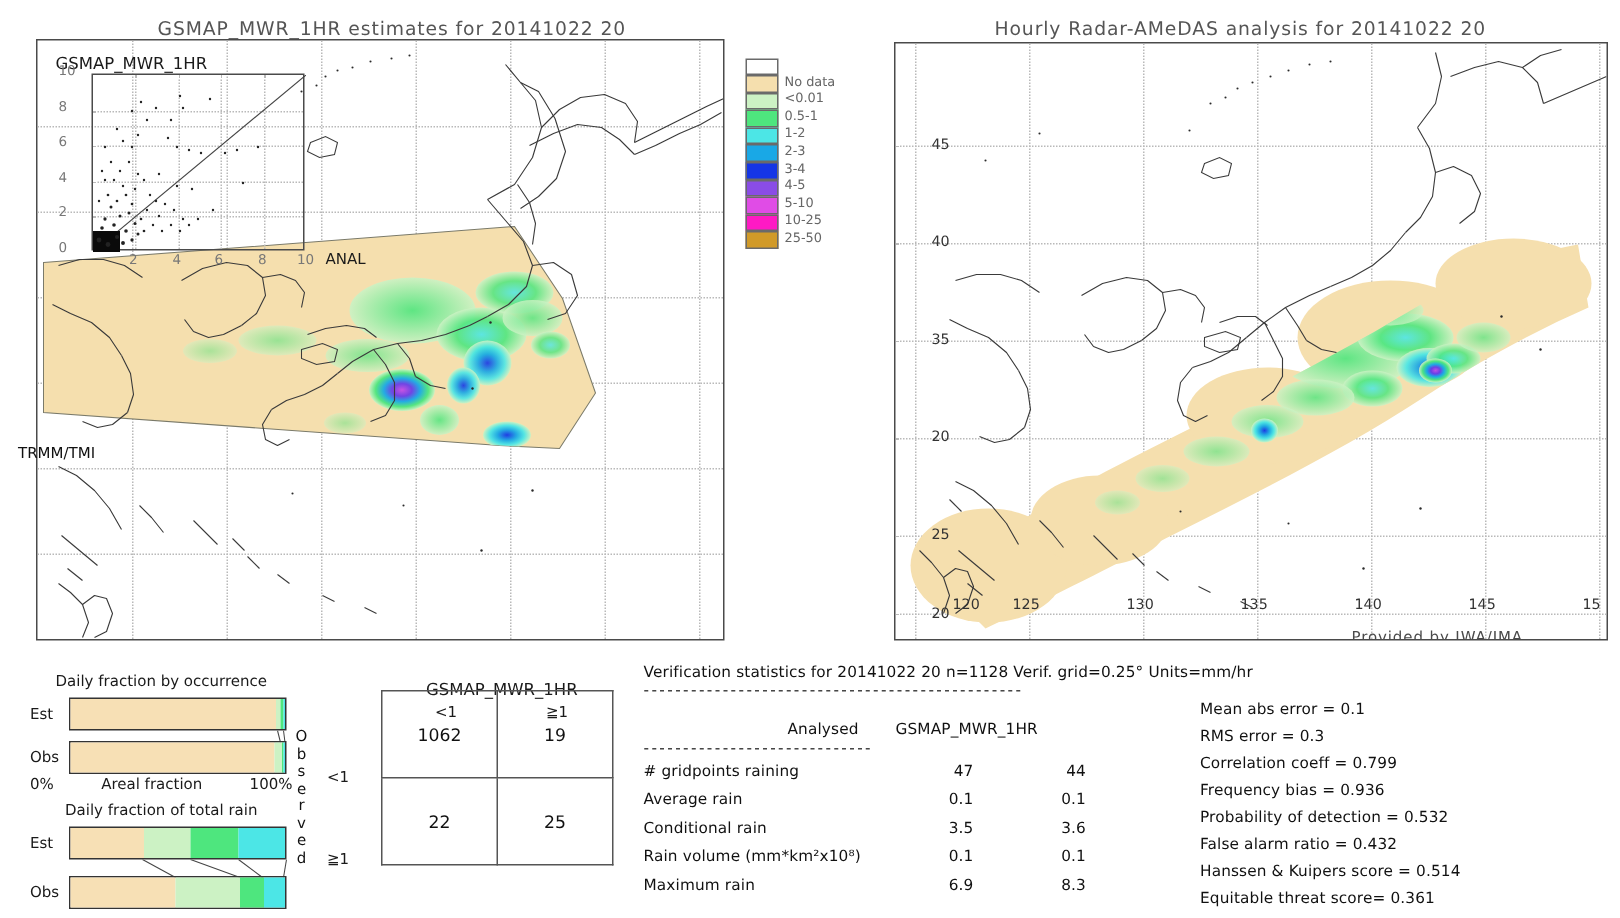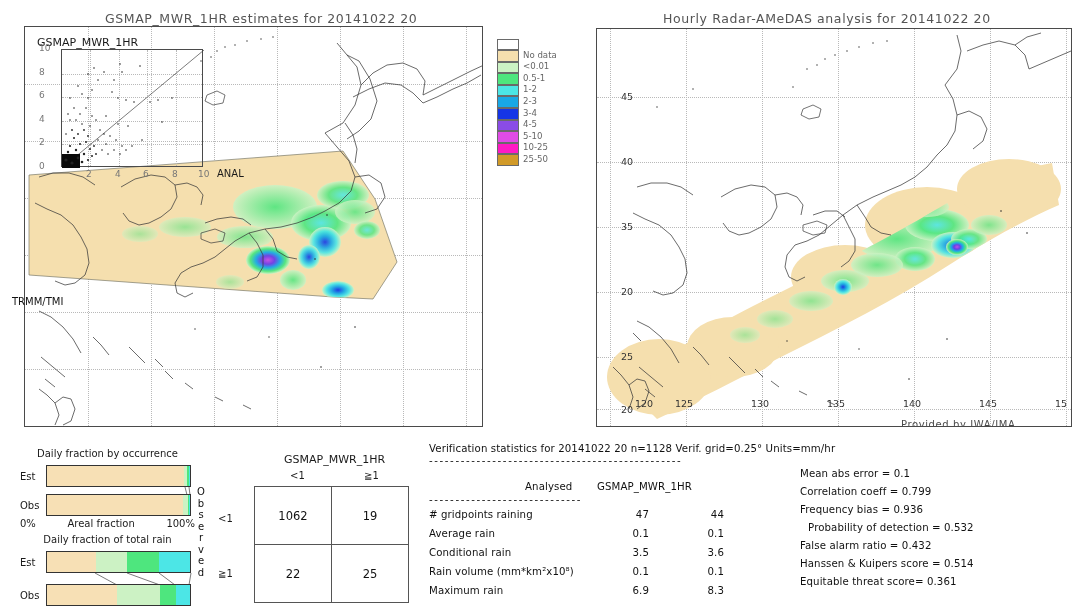--- a/index.html
+++ b/index.html
@@ -531,21 +531,21 @@
     <div>s</div>
     <div>e</div>
     <div>r</div>
     <div>v</div>
     <div>e</div>
     <div>d</div>
 </div>
 <div class="abs lbl" style="left:218px;top:513px;">&lt;1</div>
 <div class="abs lbl" style="left:218px;top:568px;">≧1</div>
 
-<table class="abs ctbl" style="left:254px;top:486px;">
+<table class="abs ctbl" style="left:254px;top:460px;">
   <tbody>
       <tr>
     <td>1062</td>
     <td>19</td>
   </tr>
   <tr>
     <td>22</td>
     <td>25</td>
   </tr>
 </tbody>
@@ -581,19 +581,20 @@
   </div>
   <div style="position:relative;height:19px;">
     <span class="mono" style="position:absolute;left:0;">Maximum rain</span>
     <span class="mono" style="position:absolute;left:190px;width:30px;text-align:right;">6.9</span>
     <span class="mono" style="position:absolute;left:265px;width:30px;text-align:right;">8.3</span>
   </div>
 </div>
 
 <div class="abs" style="left:800px;top:468px;">
   <div class="mono" style="height:18px;">Mean abs error = 0.1</div>
+  <div class="mono" style="height:18px;">RMS error = 0.3</div>
   <div class="mono" style="height:18px;">Correlation coeff = 0.799</div>
   <div class="mono" style="height:18px;">Frequency bias = 0.936</div>
-  <div class="mono" style="height:18px;text-align:right;">Probability of detection = 0.532</div>
+  <div class="mono" style="height:18px;">Probability of detection = 0.532</div>
   <div class="mono" style="height:18px;">False alarm ratio = 0.432</div>
   <div class="mono" style="height:18px;">Hanssen &amp; Kuipers score = 0.514</div>
   <div class="mono" style="height:18px;">Equitable threat score= 0.361</div>
 </div>
 
 </body></html>

